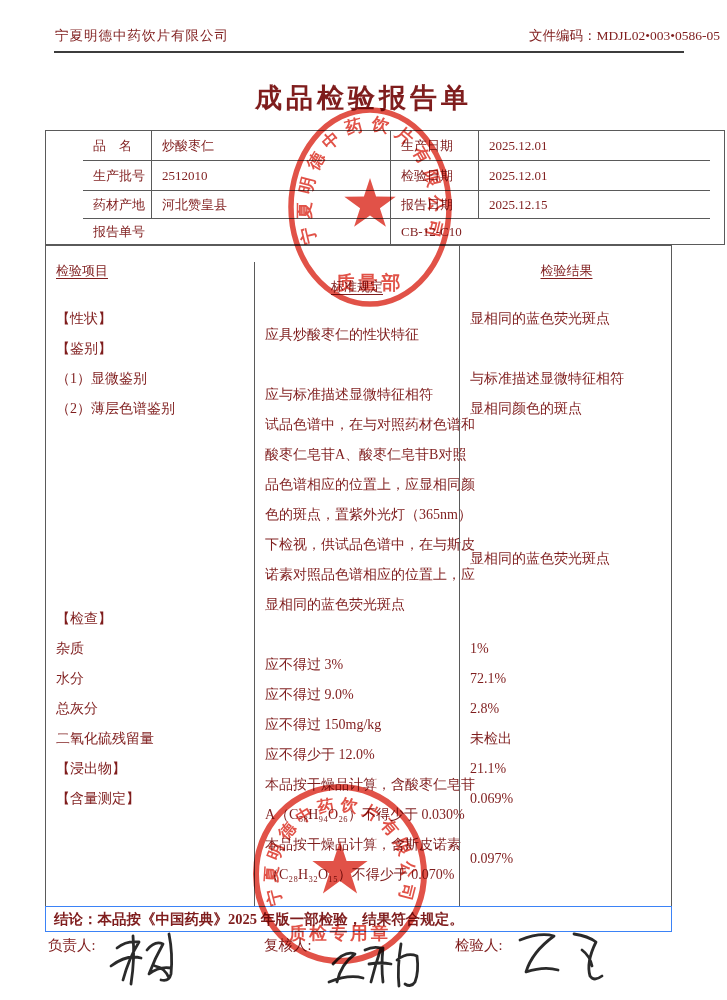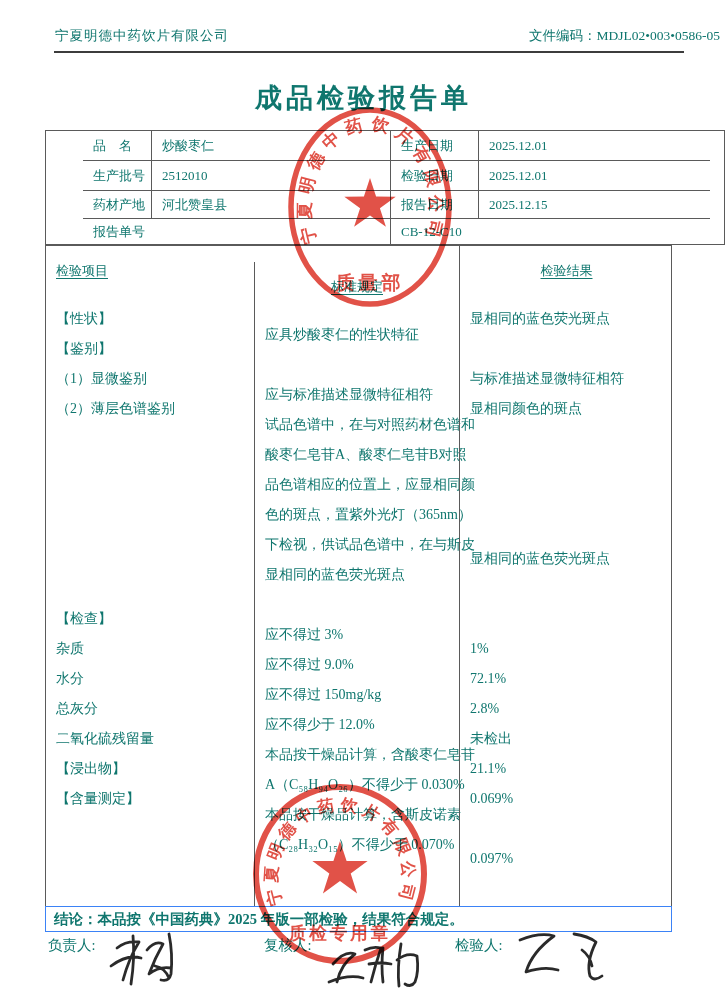--- a/index.html
+++ b/index.html
@@ -1,17 +1,17 @@
 <!DOCTYPE html>
 <html><head>
 <meta charset="utf-8">
 <style>
   html,body{margin:0;padding:0;background:#ffffff;}
   .page{position:relative;width:727px;height:1000px;background:#fff;overflow:hidden;
-        font-family:"Liberation Serif","DejaVu Serif",serif;color:#0f766e;}
+        font-family:"Liberation Serif","DejaVu Serif",serif;color:#7f1d1d;}
   .hdr-company{position:absolute;left:55px;top:27px;font-size:13.5px;letter-spacing:1px;}
   .hdr-code{position:absolute;right:7px;top:27px;font-size:13.5px;}
   .hdr-rule{position:absolute;left:54px;top:51px;width:630px;border-top:2px solid #3c3c3c;}
   .title{position:absolute;left:0;top:80px;width:727px;text-align:center;
          font-size:27px;font-weight:bold;letter-spacing:4px;}
 
   
   .info-table{position:absolute;left:45px;top:130px;width:680px;height:115px;
               border:1px solid #5a5a5a;display:grid;box-sizing:border-box;
               grid-template-columns:68px 239px 88px 232px;
@@ -105,20 +105,21 @@
       <div class="col-head head-center"><span>标准规定</span></div>
       <div class="lines">
           <div class="line">应具炒酸枣仁的性状特征</div>
           <div class="line"></div>
           <div class="line">应与标准描述显微特征相符</div>
           <div class="line">试品色谱中，在与对照药材色谱和</div>
           <div class="line">酸枣仁皂苷A、酸枣仁皂苷B对照</div>
           <div class="line">品色谱相应的位置上，应显相同颜</div>
           <div class="line">色的斑点，置紫外光灯（365nm）</div>
           <div class="line">下检视，供试品色谱中，在与斯皮</div>
+          <div class="line">诺素对照品色谱相应的位置上，应</div>
           <div class="line">显相同的蓝色荧光斑点</div>
           <div class="line"></div>
           <div class="line">应不得过 3%</div>
           <div class="line">应不得过 9.0%</div>
           <div class="line">应不得过 150mg/kg</div>
           <div class="line">应不得少于 12.0%</div>
           <div class="line">本品按干燥品计算，含酸枣仁皂苷</div>
           <div class="line">A（C₅₈H₉₄O₂₆）不得少于 0.030%</div>
           <div class="line">本品按干燥品计算，含斯皮诺素</div>
           <div class="line">（C₂₈H₃₂O₁₅）不得少于 0.070%</div>

